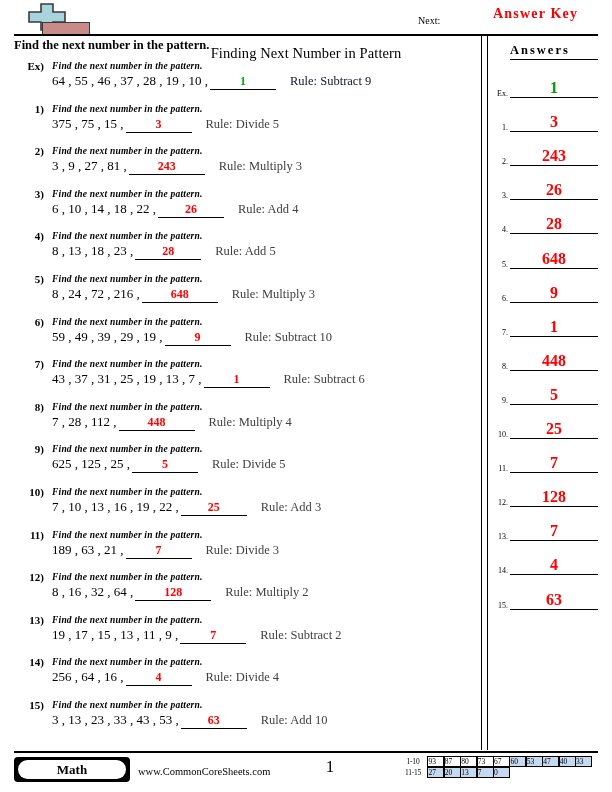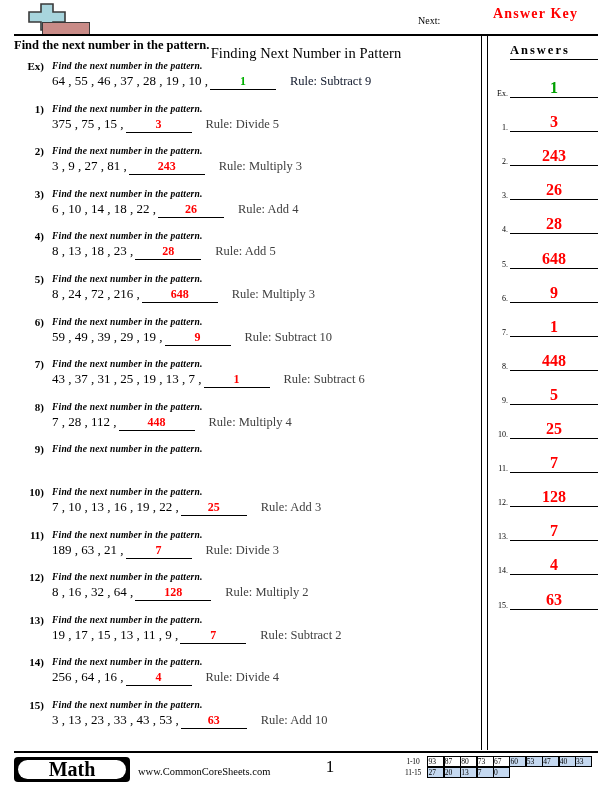--- a/index.html
+++ b/index.html
@@ -204,21 +204,21 @@
     border-radius: 4px;
   }
   #math-badge-inner {
     position: absolute;
     left: 4px; top: 3px;
     width: 108px; height: 19px;
     background: #ffffff;
     border-radius: 10px;
     text-align: center;
     line-height: 19px;
-    font-size: 20px;
+    font-size: 13px;
     font-weight: bold;
   }
   #site-url {
     position: absolute;
     left: 138px; top: 766px;
     font-size: 10.5px;
   }
   #page-number {
     position: absolute;
     left: 300px; top: 757px;
@@ -322,20 +322,21 @@
       <div class="p-line"><span class="p-seq">43 , 37 , 31 , 25 , 19 , 13 , 7 ,</span><span class="p-blank">1</span><span class="p-rule">Rule: Subtract 6</span></div>
     </div>
     <div class="problem">
       <div class="p-num">8)</div>
       <div class="p-prompt">Find the next number in the pattern.</div>
       <div class="p-line"><span class="p-seq">7 , 28 , 112 ,</span><span class="p-blank wide">448</span><span class="p-rule">Rule: Multiply 4</span></div>
     </div>
     <div class="problem">
       <div class="p-num">9)</div>
       <div class="p-prompt">Find the next number in the pattern.</div>
+      <div class="p-line"><span class="p-seq">625 , 125 , 25 ,</span><span class="p-blank">5</span><span class="p-rule">Rule: Divide 5</span></div>
     </div>
     <div class="problem">
       <div class="p-num">10)</div>
       <div class="p-prompt">Find the next number in the pattern.</div>
       <div class="p-line"><span class="p-seq">7 , 10 , 13 , 16 , 19 , 22 ,</span><span class="p-blank">25</span><span class="p-rule">Rule: Add 3</span></div>
     </div>
     <div class="problem">
       <div class="p-num">11)</div>
       <div class="p-prompt">Find the next number in the pattern.</div>
       <div class="p-line"><span class="p-seq">189 , 63 , 21 ,</span><span class="p-blank">7</span><span class="p-rule">Rule: Divide 3</span></div>

